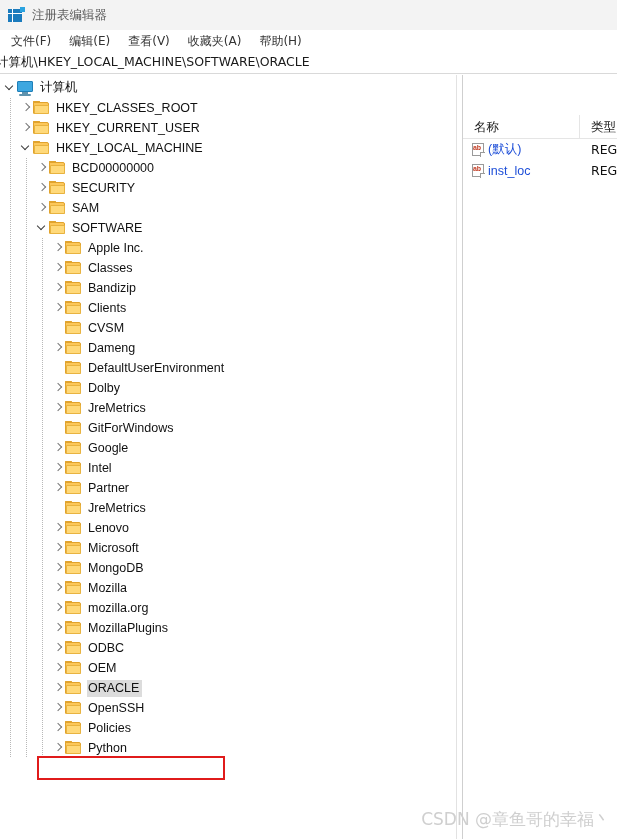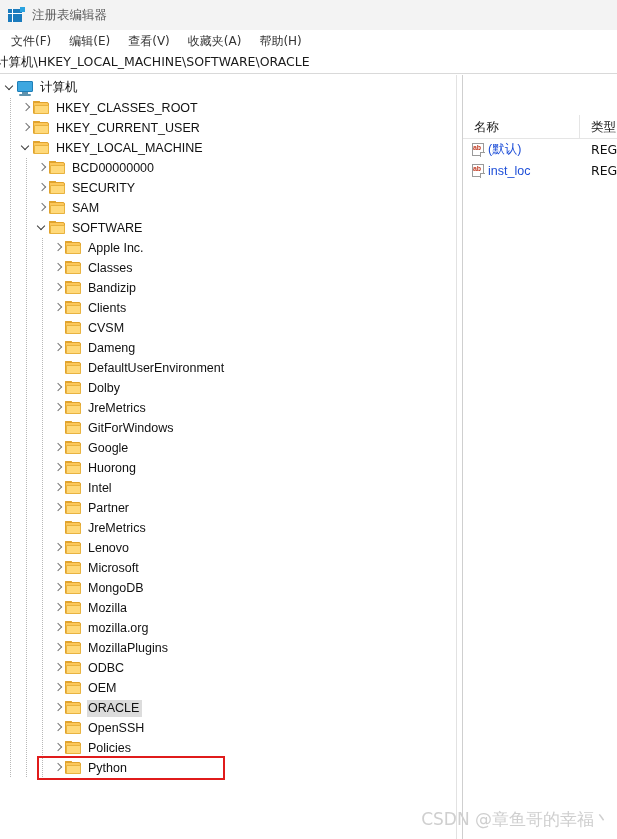--- a/index.html
+++ b/index.html
@@ -606,33 +606,20 @@
           <div class="guide" style="left: 26px;"></div>
           <div class="guide" style="left: 42px;"></div>
           <div style="width: 52px; flex: 0 0 52px;"></div>
           <div class="chev has"></div>
           <div class="folder">
             <div class="tab"></div>
             <div class="back"></div>
             <div class="front"></div>
           </div>
           <div class="tree-label">Google</div>
-        </div>
-        <div class="tree-row">
-          <div class="guide" style="left: 10px;"></div>
-          <div class="guide" style="left: 26px;"></div>
-          <div class="guide" style="left: 42px;"></div>
-          <div style="width: 52px; flex: 0 0 52px;"></div>
-          <div class="chev has"></div>
-          <div class="folder">
-            <div class="tab"></div>
-            <div class="back"></div>
-            <div class="front"></div>
-          </div>
-          <div class="tree-label">Huorong</div>
         </div>
         <div class="tree-row">
           <div class="guide" style="left: 10px;"></div>
           <div class="guide" style="left: 26px;"></div>
           <div class="guide" style="left: 42px;"></div>
           <div style="width: 52px; flex: 0 0 52px;"></div>
           <div class="chev has"></div>
           <div class="folder">
             <div class="tab"></div>
             <div class="back"></div>

